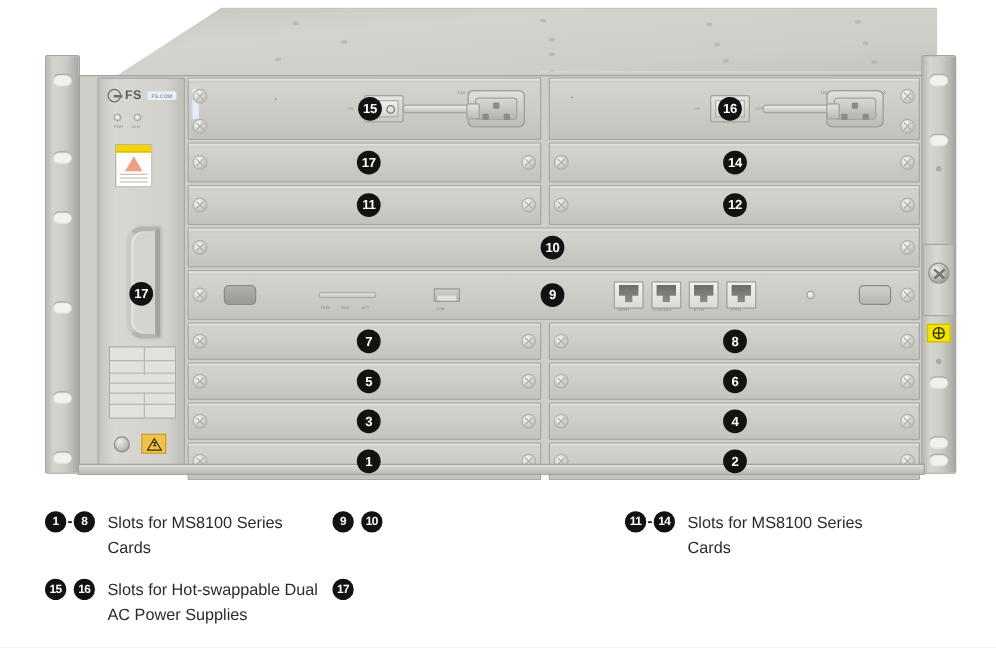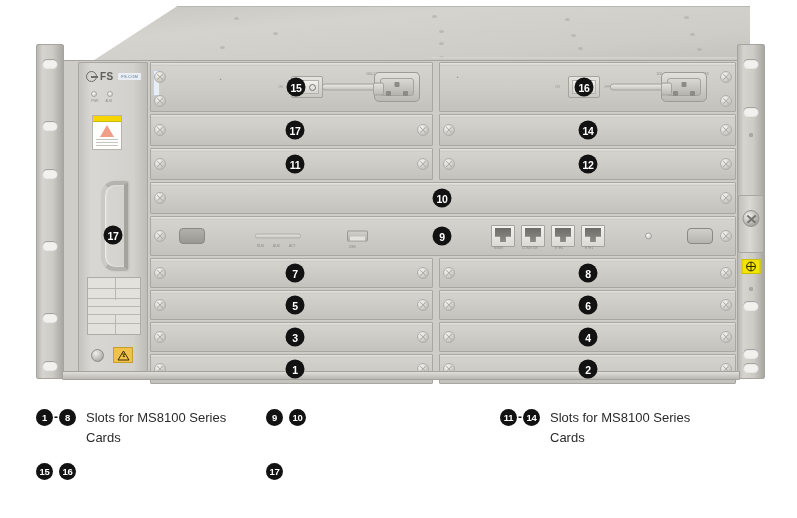--- a/index.html
+++ b/index.html
@@ -617,20 +617,21 @@
       </div>
     </div>
 
     <div class="lg-row" style="left:36px;top:64px">
       <div class="lg-item">
         <div class="lg-badges">
           <span class="lg-badge">15</span>
           <span class="lg-gap"></span>
           <span class="lg-badge">16</span>
         </div>
+        <div class="lg-text">Slots for Hot-swappable Dual AC Power Supplies</div>
       </div>
     </div>
 
     <div class="lg-row" style="left:266px;top:64px">
       <div class="lg-item">
         <div class="lg-badges">
           <span class="lg-badge">17</span>
         </div>
       </div>
     </div>

